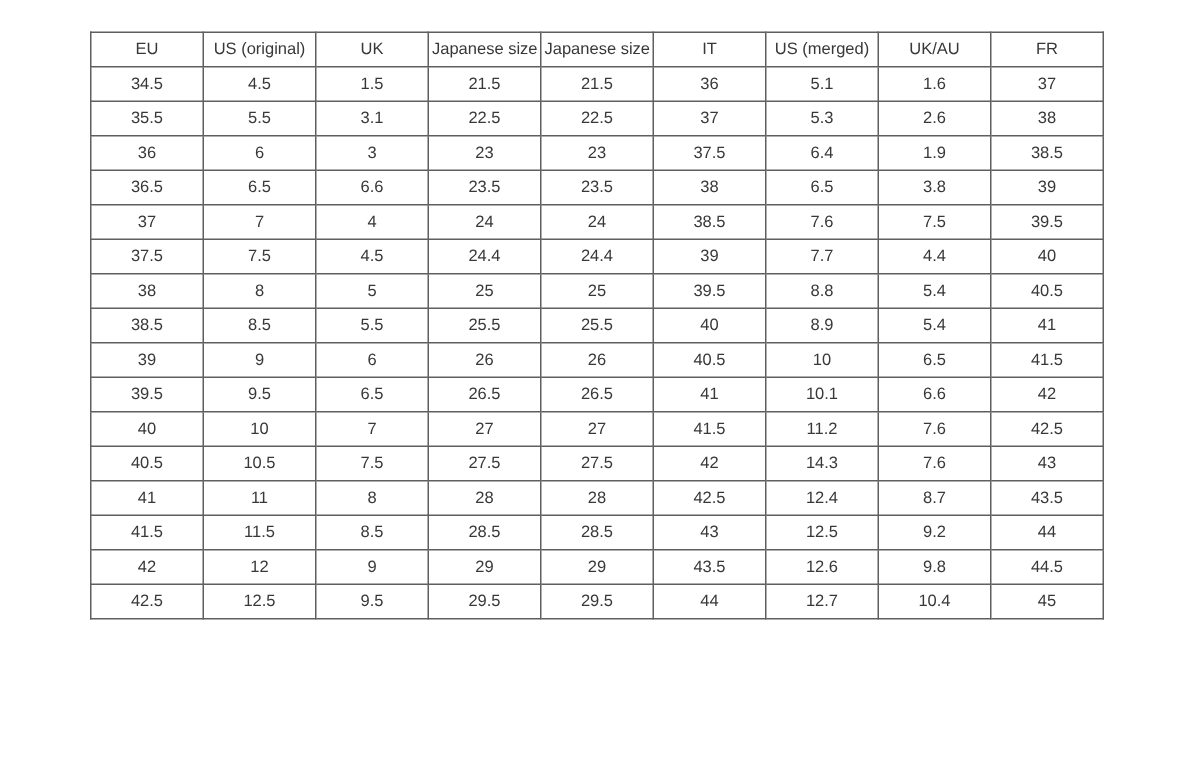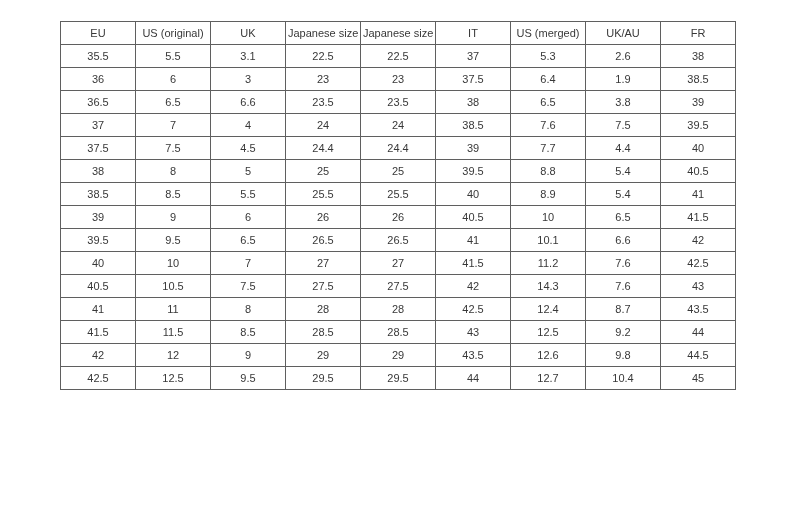--- a/index.html
+++ b/index.html
@@ -57,20 +57,31 @@
           <th>Japanese size</th>
           <th>Japanese size</th>
           <th>IT</th>
           <th>US (merged)</th>
           <th>UK/AU</th>
           <th>FR</th>
         </tr>
     </thead>
     <tbody id="table-body">
         <tr>
+          <td>34.5</td>
+          <td>4.5</td>
+          <td>1.5</td>
+          <td>21.5</td>
+          <td>21.5</td>
+          <td>36</td>
+          <td>5.1</td>
+          <td>1.6</td>
+          <td>37</td>
+        </tr>
+        <tr>
           <td>35.5</td>
           <td>5.5</td>
           <td>3.1</td>
           <td>22.5</td>
           <td>22.5</td>
           <td>37</td>
           <td>5.3</td>
           <td>2.6</td>
           <td>38</td>
         </tr>

